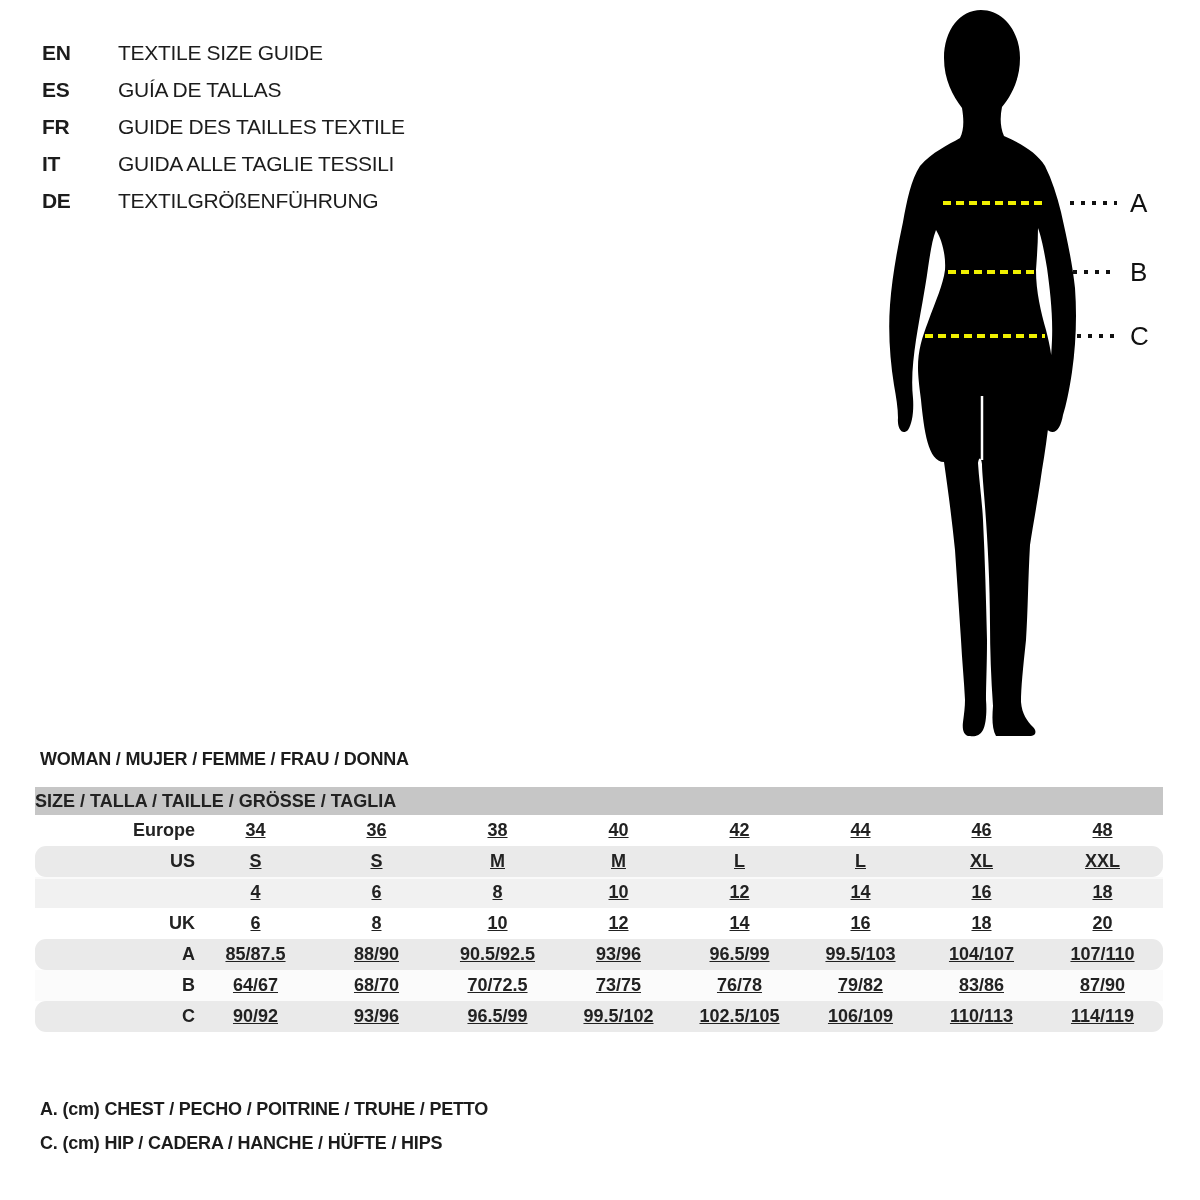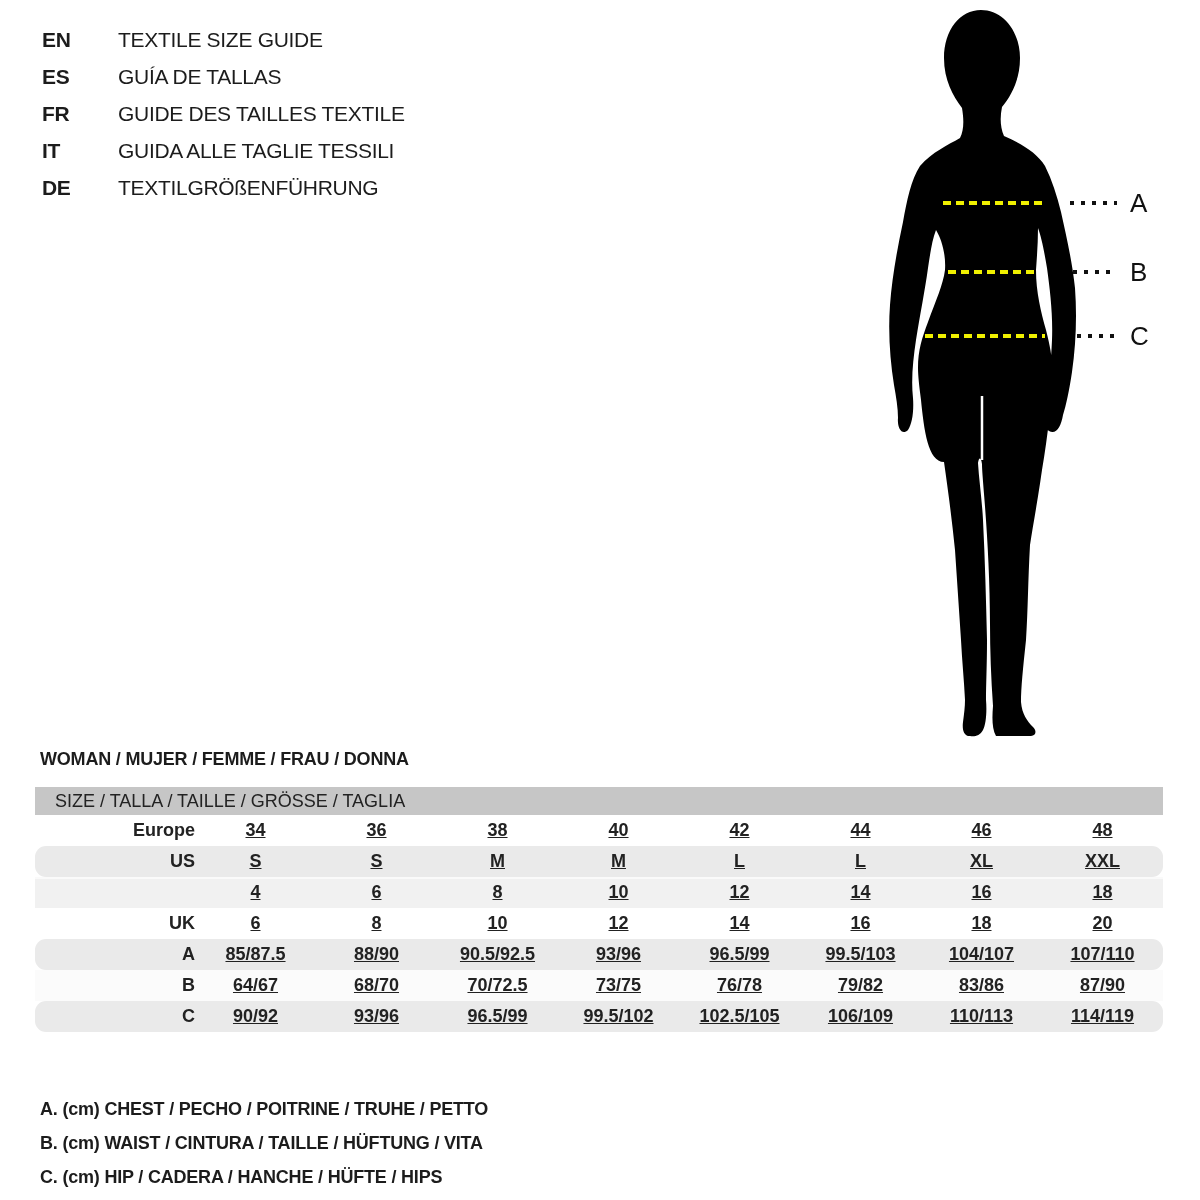--- a/index.html
+++ b/index.html
@@ -2,30 +2,30 @@
 <html><head>
 <meta charset="utf-8">
 <style>
   html,body{margin:0;padding:0;background:#fff;}
   .page{
     position:relative;width:1200px;height:1200px;background:#ffffff;overflow:hidden;
     font-family:"Liberation Sans","DejaVu Sans",sans-serif;color:#1c1c1c;
   }
   
   .lang-block{position:absolute;left:42px;top:28px;}
-  .lang-row{display:flex;height:37px;align-items:flex-start;}
+  .lang-row{display:flex;height:37px;align-items:flex-end;}
   .lang-code{width:76px;font-size:21px;font-weight:700;letter-spacing:-0.3px;}
   .lang-label{font-size:21px;font-weight:400;letter-spacing:-0.3px;}
   
   .figure-wrap{position:absolute;left:880px;top:0px;width:320px;height:745px;}
   
   .section-title{position:absolute;left:40px;top:737px;font-size:18px;font-weight:700;letter-spacing:-0.2px;margin-top:12px;}
   
   .size-table{position:absolute;left:35px;top:787px;width:1128px;font-size:18px;font-weight:700;color:#222;}
-  .thead{height:28px;line-height:28px;background:#c6c6c6;padding-left:20px;font-size:18px;font-weight:400;}
+  .thead{height:28px;line-height:28px;background:#c6c6c6;padding-left:0;font-size:18px;font-weight:700;}
   .trow{display:grid;grid-template-columns:160px repeat(8,1fr);align-items:center;height:31px;}
   .tlabel{padding-left:8px;text-align:right;}
   .tcell{text-align:center;text-decoration:underline;}
   .shade-white{background:#ffffff;}
   .shade-white2{background:#fbfbfb;}
   .shade-gray{background:#eaeaea;border-radius:11px;}
   .shade-gray2{background:#f1f1f1;box-shadow:inset 0 2px 0 #fafafa;}
   
   .legend{position:absolute;left:40px;top:1092px;}
   .legend-line{height:34px;line-height:34px;font-size:18px;font-weight:700;letter-spacing:-0.2px;}
@@ -217,17 +217,16 @@
       <div class="tcell">99.5/102</div>
       <div class="tcell">102.5/105</div>
       <div class="tcell">106/109</div>
       <div class="tcell">110/113</div>
       <div class="tcell">114/119</div>
     </div>
   </div>
 
   <div class="legend">
     <div class="legend-line">A. (cm) CHEST / PECHO / POITRINE / TRUHE / PETTO</div>
-    <div class="legend-line">B. (cm) WAIST / CINTURA / TAILLE / HÜFTUNG / VITA</div>
     <div class="legend-line">C. (cm) HIP / CADERA / HANCHE / HÜFTE / HIPS</div>
   </div>
 
 </div>
 
 </body></html>

